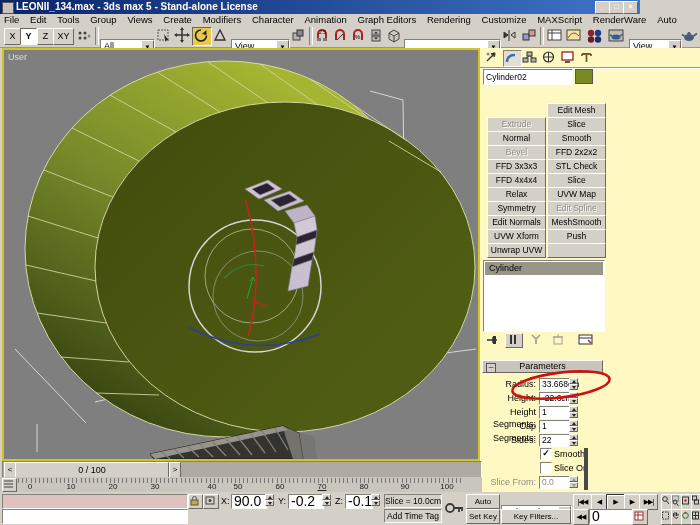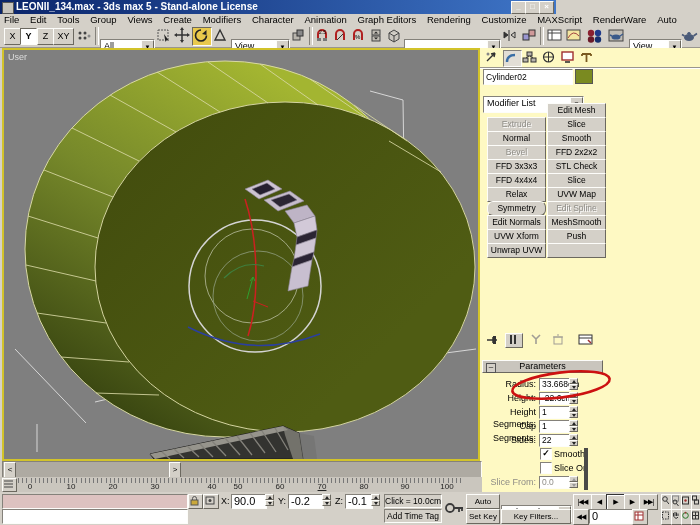--- a/index.html
+++ b/index.html
@@ -2,21 +2,21 @@
 <html><head>
 <meta charset="utf-8">
 <style>
   html,body{margin:0;padding:0;background:#555;}
   .screen{position:relative;width:700px;height:525px;background:#d4d0c8;
     font-family:"Liberation Sans",sans-serif;font-size:10px;color:#000;overflow:hidden;}
   .abs{position:absolute;}
   .btn3d{background:#d4d0c8;border:1px solid;border-color:#fdfdfa #6b685f #6b685f #fdfdfa;}
   .sunken{background:#fff;border:1px solid;border-color:#84817a #fdfdfa #fdfdfa #84817a;}
   .flat-sunken{background:#d4d0c8;border:1px solid;border-color:#84817a #fdfdfa #fdfdfa #84817a;}
-  .titlebar{left:0;top:0;width:556px;height:14px;background:linear-gradient(90deg,#0a246a,#3f76c8);
+  .titlebar{left:0;top:0;width:640px;height:14px;background:linear-gradient(90deg,#0a246a,#3f76c8);
     color:#fff;font-weight:bold;font-size:10px;line-height:14px;}
   .winbtn{width:13px;height:11px;top:1px;text-align:center;line-height:9px;font-size:8px;}
   .menubar{left:0;top:14px;width:700px;height:11px;background:#d4d0c8;}
   .menu-item{display:inline-block;padding:0 4px;line-height:11px;font-size:9.5px;cursor:default;}
   .toolbar{left:0;top:25px;width:700px;height:22px;background:#d4d0c8;border-bottom:1px solid #9a968e;}
   .tbtn{height:15px;top:3px;text-align:center;font-size:9px;line-height:15px;}
   .ticon{height:17px;top:2px;}
   .sep{width:2px;height:18px;top:2px;border-left:1px solid #84817a;border-right:1px solid #fff;}
   .dd{height:15px;top:3px;background:#fff;border:1px solid;border-color:#84817a #fdfdfa #fdfdfa #84817a;
       font-size:9px;line-height:13px;padding-left:3px;margin-top:11px;}
@@ -44,21 +44,21 @@
       text-align:center;font-size:9px;line-height:11px;}
   .minus{position:absolute;left:3px;top:2px;width:8px;height:8px;background:#d4d0c8;border:1px solid #555;
       font-size:8px;line-height:6px;text-align:center;}
   .timeslider{left:2px;top:461px;width:478px;height:16px;background:#aeaaa2;
       border:1px solid;border-color:#84817a #fdfdfa #fdfdfa #84817a;}
   .trackbar{left:0;top:477px;width:482px;height:15px;background:#cac6be;}
   .ruler{left:18px;top:1px;width:446px;height:5px;
       background:repeating-linear-gradient(to right,#777 0 1px,transparent 1px 4.17px);}
   .ruler-num{position:absolute;top:5px;transform:translateX(-50%);font-size:8px;color:#222;}
   .statusbar{left:0;top:492px;width:700px;height:33px;background:#d4d0c8;}
-  .sfield{height:13px;font-size:11px;line-height:13px;padding-left:2px;}
+  .sfield{height:13px;font-size:14px;line-height:13px;padding-left:2px;}
   .slabel{font-size:9px;line-height:15px;}
   .pb{height:14px;font-size:7px;line-height:13px;text-align:center;letter-spacing:-1px;}
   .navbtn{width:9px;height:14px;}
   svg{display:block;}
 </style>
 </head>
 <body>
 
 <div class="screen">
 
@@ -317,45 +317,47 @@
     <span class="abs ptab" style="left:99px;">
         <svg width="15" height="14">
           <path d="M7.5,4 L7.5,12 M3,4 L12,4 M3,4 L3,6 M12,4 L12,6" stroke="#7a5a20" stroke-width="1.8" fill="none"></path>
         </svg>
       </span>
     <div class="abs" style="left:0;top:19px;width:220px;border-top:1px solid #9a968e;border-bottom:1px solid #fff;"></div>
 
     <input class="abs sunken pfield" style="left: 3px; top: 21px; width: 84px; height: 12px; font-family: &quot;Liberation Sans&quot;, sans-serif;" value="Cylinder02">
     <span class="abs" style="left:95px;top:21px;width:16px;height:13px;background:#7a8a20;border:1px solid #555;"></span>
 
-    <span class="abs dd" style="left:3px;top:37px;width:96px;"><span>Modifier List</span><span class="arrow">▼</span></span>
 
     <span class="abs btn3d modbtn" style="left:7px;top:55px;margin-top:26px;">Material</span>
     <span class="abs btn3d modbtn" style="left:67px;top:55px;">Edit Mesh</span>
     <span class="abs btn3d modbtn disabled" style="left:7px;top:69px;">Extrude</span>
     <span class="abs btn3d modbtn" style="left:67px;top:69px;">Slice</span>
     <span class="abs btn3d modbtn" style="left:7px;top:83px;">Normal</span>
     <span class="abs btn3d modbtn" style="left:67px;top:83px;">Smooth</span>
     <span class="abs btn3d modbtn disabled" style="left:7px;top:97px;">Bevel</span>
     <span class="abs btn3d modbtn" style="left:67px;top:97px;">FFD 2x2x2</span>
     <span class="abs btn3d modbtn" style="left:7px;top:111px;">FFD 3x3x3</span>
     <span class="abs btn3d modbtn" style="left:67px;top:111px;">STL Check</span>
     <span class="abs btn3d modbtn" style="left:7px;top:125px;">FFD 4x4x4</span>
     <span class="abs btn3d modbtn" style="left:67px;top:125px;">Slice</span>
     <span class="abs btn3d modbtn" style="left:7px;top:139px;">Relax</span>
     <span class="abs btn3d modbtn" style="left:67px;top:139px;">UVW Map</span>
-    <span class="abs btn3d modbtn" style="left:7px;top:153px;border-radius:6px;">Symmetry</span>
+    <span class="abs btn3d modbtn" style="left:7px;top:153px;">Symmetry</span>
     <span class="abs btn3d modbtn disabled" style="left:67px;top:153px;">Edit Spline</span>
     <span class="abs btn3d modbtn" style="left:7px;top:167px;">Edit Normals</span>
     <span class="abs btn3d modbtn" style="left:67px;top:167px;">MeshSmooth</span>
     <span class="abs btn3d modbtn" style="left:7px;top:181px;">UVW Xform</span>
     <span class="abs btn3d modbtn" style="left:67px;top:181px;">Push</span>
     <span class="abs btn3d modbtn" style="left:7px;top:195px;">Unwrap UVW</span>
     <span class="abs btn3d modbtn disabled" style="left:67px;top:195px;"></span>
 
+    <div class="abs sunken" style="left:3px;top:212px;width:120px;height:70px;">
+      <div style="margin:1px;height:13px;background:#999689;font-size:9px;line-height:13px;padding-left:4px;">Cylinder</div>
+    </div>
     <span class="abs" style="left:4px;top:285px;">
         <svg width="16" height="13">
           <path d="M3,7 L9,7 M9,4 L9,10 M9,7 L13,7" stroke="#333" stroke-width="1.5"></path>
           <rect x="9" y="3" width="3" height="8" fill="#333"></rect>
         </svg>
       </span>
     <span class="abs btn3d" style="left:25px;top:285px;width:16px;height:13px;">
         <svg width="14" height="11">
           <path d="M5,1 L5,10 M9,1 L9,10" stroke="#333" stroke-width="2"></path>
         </svg>
@@ -434,20 +436,21 @@
 
     <span class="abs" style="left:104px;top:400px;width:4px;height:42px;background:#4a4a48;"></span>
 
     <svg class="abs" style="left:18px;top:318px;pointer-events:none;" width="125" height="38">
       <ellipse cx="63" cy="19" rx="49" ry="12.5" fill="none" stroke="#cc1111" stroke-width="2.6" transform="rotate(-7 63 19)"></ellipse>
     </svg>
   </div>
 
   <div class="abs timeslider">
     <span class="abs btn3d" style="left:1px;top:0;width:10px;height:14px;font-size:8px;line-height:14px;text-align:center;">&lt;</span>
+    <span class="abs btn3d" style="left:12px;top:0;width:152px;height:14px;font-size:9px;line-height:14px;text-align:center;">0 / 100</span>
     <span class="abs btn3d" style="left:166px;top:0;width:10px;height:14px;font-size:8px;line-height:14px;text-align:center;">&gt;</span>
   </div>
 
   <div class="abs trackbar">
     <span class="abs btn3d" style="left:2px;top:1px;width:13px;height:12px;">
         <svg width="11" height="10">
           <path d="M1,2 L10,2 M1,5 L10,5 M1,8 L10,8" stroke="#444"></path>
         </svg>
       </span>
     <span class="abs ruler"></span>
@@ -493,21 +496,21 @@
         <i class="up"></i>
         <i class="dn"></i>
       </span>
     <span class="abs slabel" style="left:335px;top:2px;">Z:</span>
     <span class="abs sunken sfield" style="left:345px;top:2px;width:24px;">-0.1</span>
     <span class="abs spin" style="left:371px;top:2px;">
         <i class="up"></i>
         <i class="dn"></i>
       </span>
 
-    <span class="abs flat-sunken" style="left:384px;top:2px;width:56px;height:12px;font-size:8.5px;line-height:12px;text-align:center;">Click = 10.0cm</span>
+    <span class="abs flat-sunken" style="left:384px;top:2px;width:56px;height:12px;font-size:8.5px;line-height:12px;text-align:center;">Slice = 10.0cm</span>
     <span class="abs flat-sunken" style="left:384px;top:17px;width:56px;height:12px;font-size:8.5px;line-height:12px;text-align:center;">Add Time Tag</span>
 
     <span class="abs" style="left:444px;top:5px;">
         <svg width="20" height="23">
           <circle cx="6" cy="11" r="4" fill="none" stroke="#3a3a3a" stroke-width="1.8"></circle>
           <path d="M10,11 L19,11 M15,11 l0,4 M18,11 l0,3" stroke="#3a3a3a" stroke-width="1.8"></path>
         </svg>
       </span>
 
     <span class="abs btn3d" style="left:466px;top:2px;width:32px;height:13px;font-size:8px;line-height:13px;text-align:center;">Auto Key</span>

